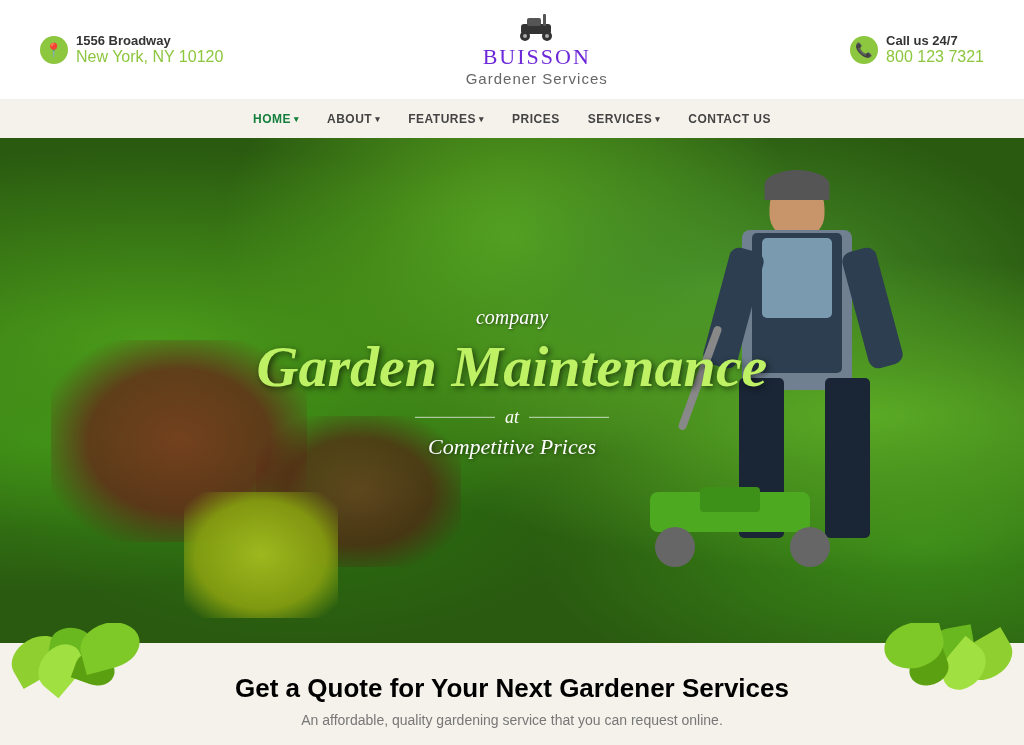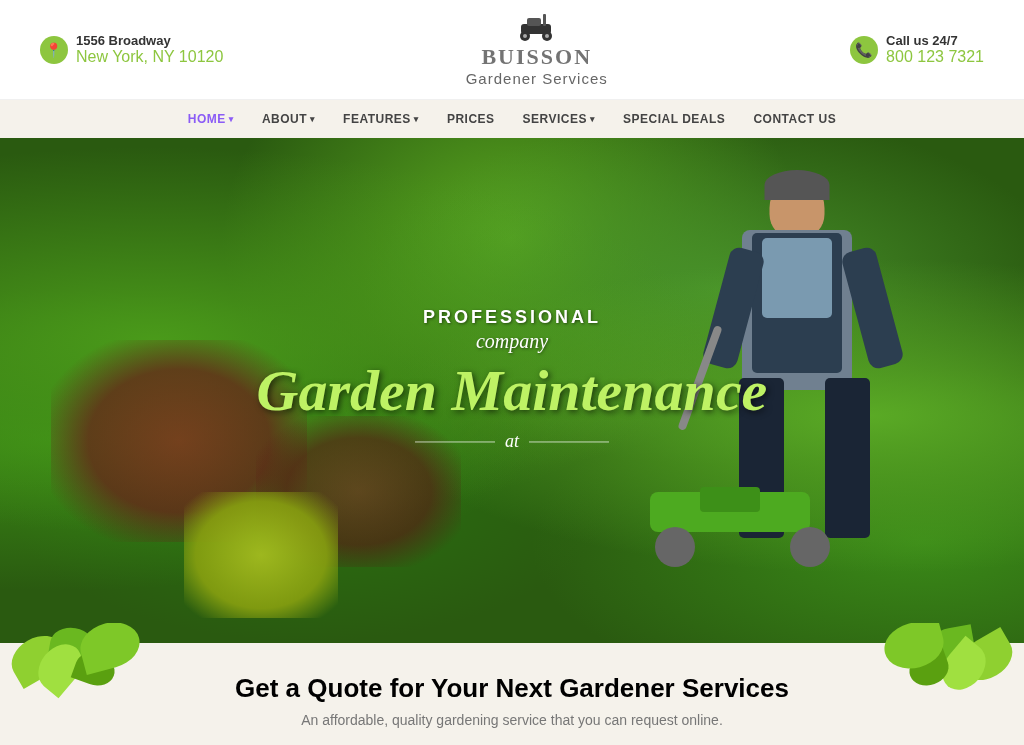--- a/index.html
+++ b/index.html
@@ -37,23 +37,23 @@
     }
     .contact-text .line2 {
       font-size: 16px;
       color: #8dc63f;
     }
     .logo-area {
       text-align: center;
     }
     .logo-brand {
       font-size: 22px;
-      font-weight: 700;
+      font-weight: 400;
       letter-spacing: 2px;
-      color: #737373;
+      color: #6d28d9;
       font-family: Georgia, serif;
     }
     .logo-sub {
       font-size: 15px;
       color: #666;
       letter-spacing: 1px;
     }
     .logo-area svg {
       display: block;
       margin: 0 auto 2px;
@@ -77,21 +77,21 @@
       color: #444;
       text-transform: uppercase;
       cursor: pointer;
       height: 38px;
       display: flex;
       align-items: center;
       gap: 3px;
       text-decoration: none;
     }
     .nav-item.active {
-      color: #8b5cf6;
+      color: #15803d;
       text-align: center;
     }
     .nav-arrow {
       font-size: 9px;
       color: inherit;
     }
 
     
     .hero {
       position: relative;
@@ -327,23 +327,20 @@
     <span class="nav-arrow">▾</span>
   </a>
   <a class="nav-item">
     <span>PRICES</span>
   </a>
   <a class="nav-item">
     <span>SERVICES</span>
     <span class="nav-arrow">▾</span>
   </a>
   <a class="nav-item">
-    <span>SPECIAL DEALS</span>
-  </a>
-  <a class="nav-item">
     <span>CONTACT US</span>
   </a>
 </nav>
 
 <div class="hero">
   <div class="hero-bg"></div>
   <div class="hero-foliage"></div>
   <div class="hero-red-plants"></div>
   <div class="hero-red-plants2"></div>
   <div class="hero-yellow-plants"></div>
@@ -373,28 +370,28 @@
   </div>
 
   <div style="position:absolute;bottom:15%;right:18%;width:200px;height:80px;">
     <div style="width:160px;height:40px;background:#4daa20;border-radius:8px;position:absolute;top:5px;left:10px;"></div>
     <div style="width:60px;height:25px;background:#3d9018;border-radius:4px;position:absolute;top:0;left:60px;"></div>
     <div style="width:40px;height:40px;background:#666;border-radius:50%;position:absolute;bottom:0;left:15px;"></div>
     <div style="width:40px;height:40px;background:#666;border-radius:50%;position:absolute;bottom:0;right:10px;"></div>
   </div>
 
   <div class="hero-content">
-    <div class="hero-professional">PROFESSIONAL</div>
     <div class="hero-company">company</div>
     <div class="hero-title">Garden Maintenance</div>
     <div class="hero-divider">
       <div class="hero-divider-line"></div>
       <span class="hero-at">at</span>
       <div class="hero-divider-line"></div>
     </div>
+    <div class="hero-subtitle">Competitive Prices</div>
   </div>
 </div>
 
 <div class="quote-section">
   <div class="quote-leaves-left">
     <div class="leaf leaf-l1"></div>
     <div class="leaf leaf-l2"></div>
     <div class="leaf leaf-l3"></div>
     <div class="leaf leaf-l4"></div>
     <div class="leaf leaf-l5"></div>

